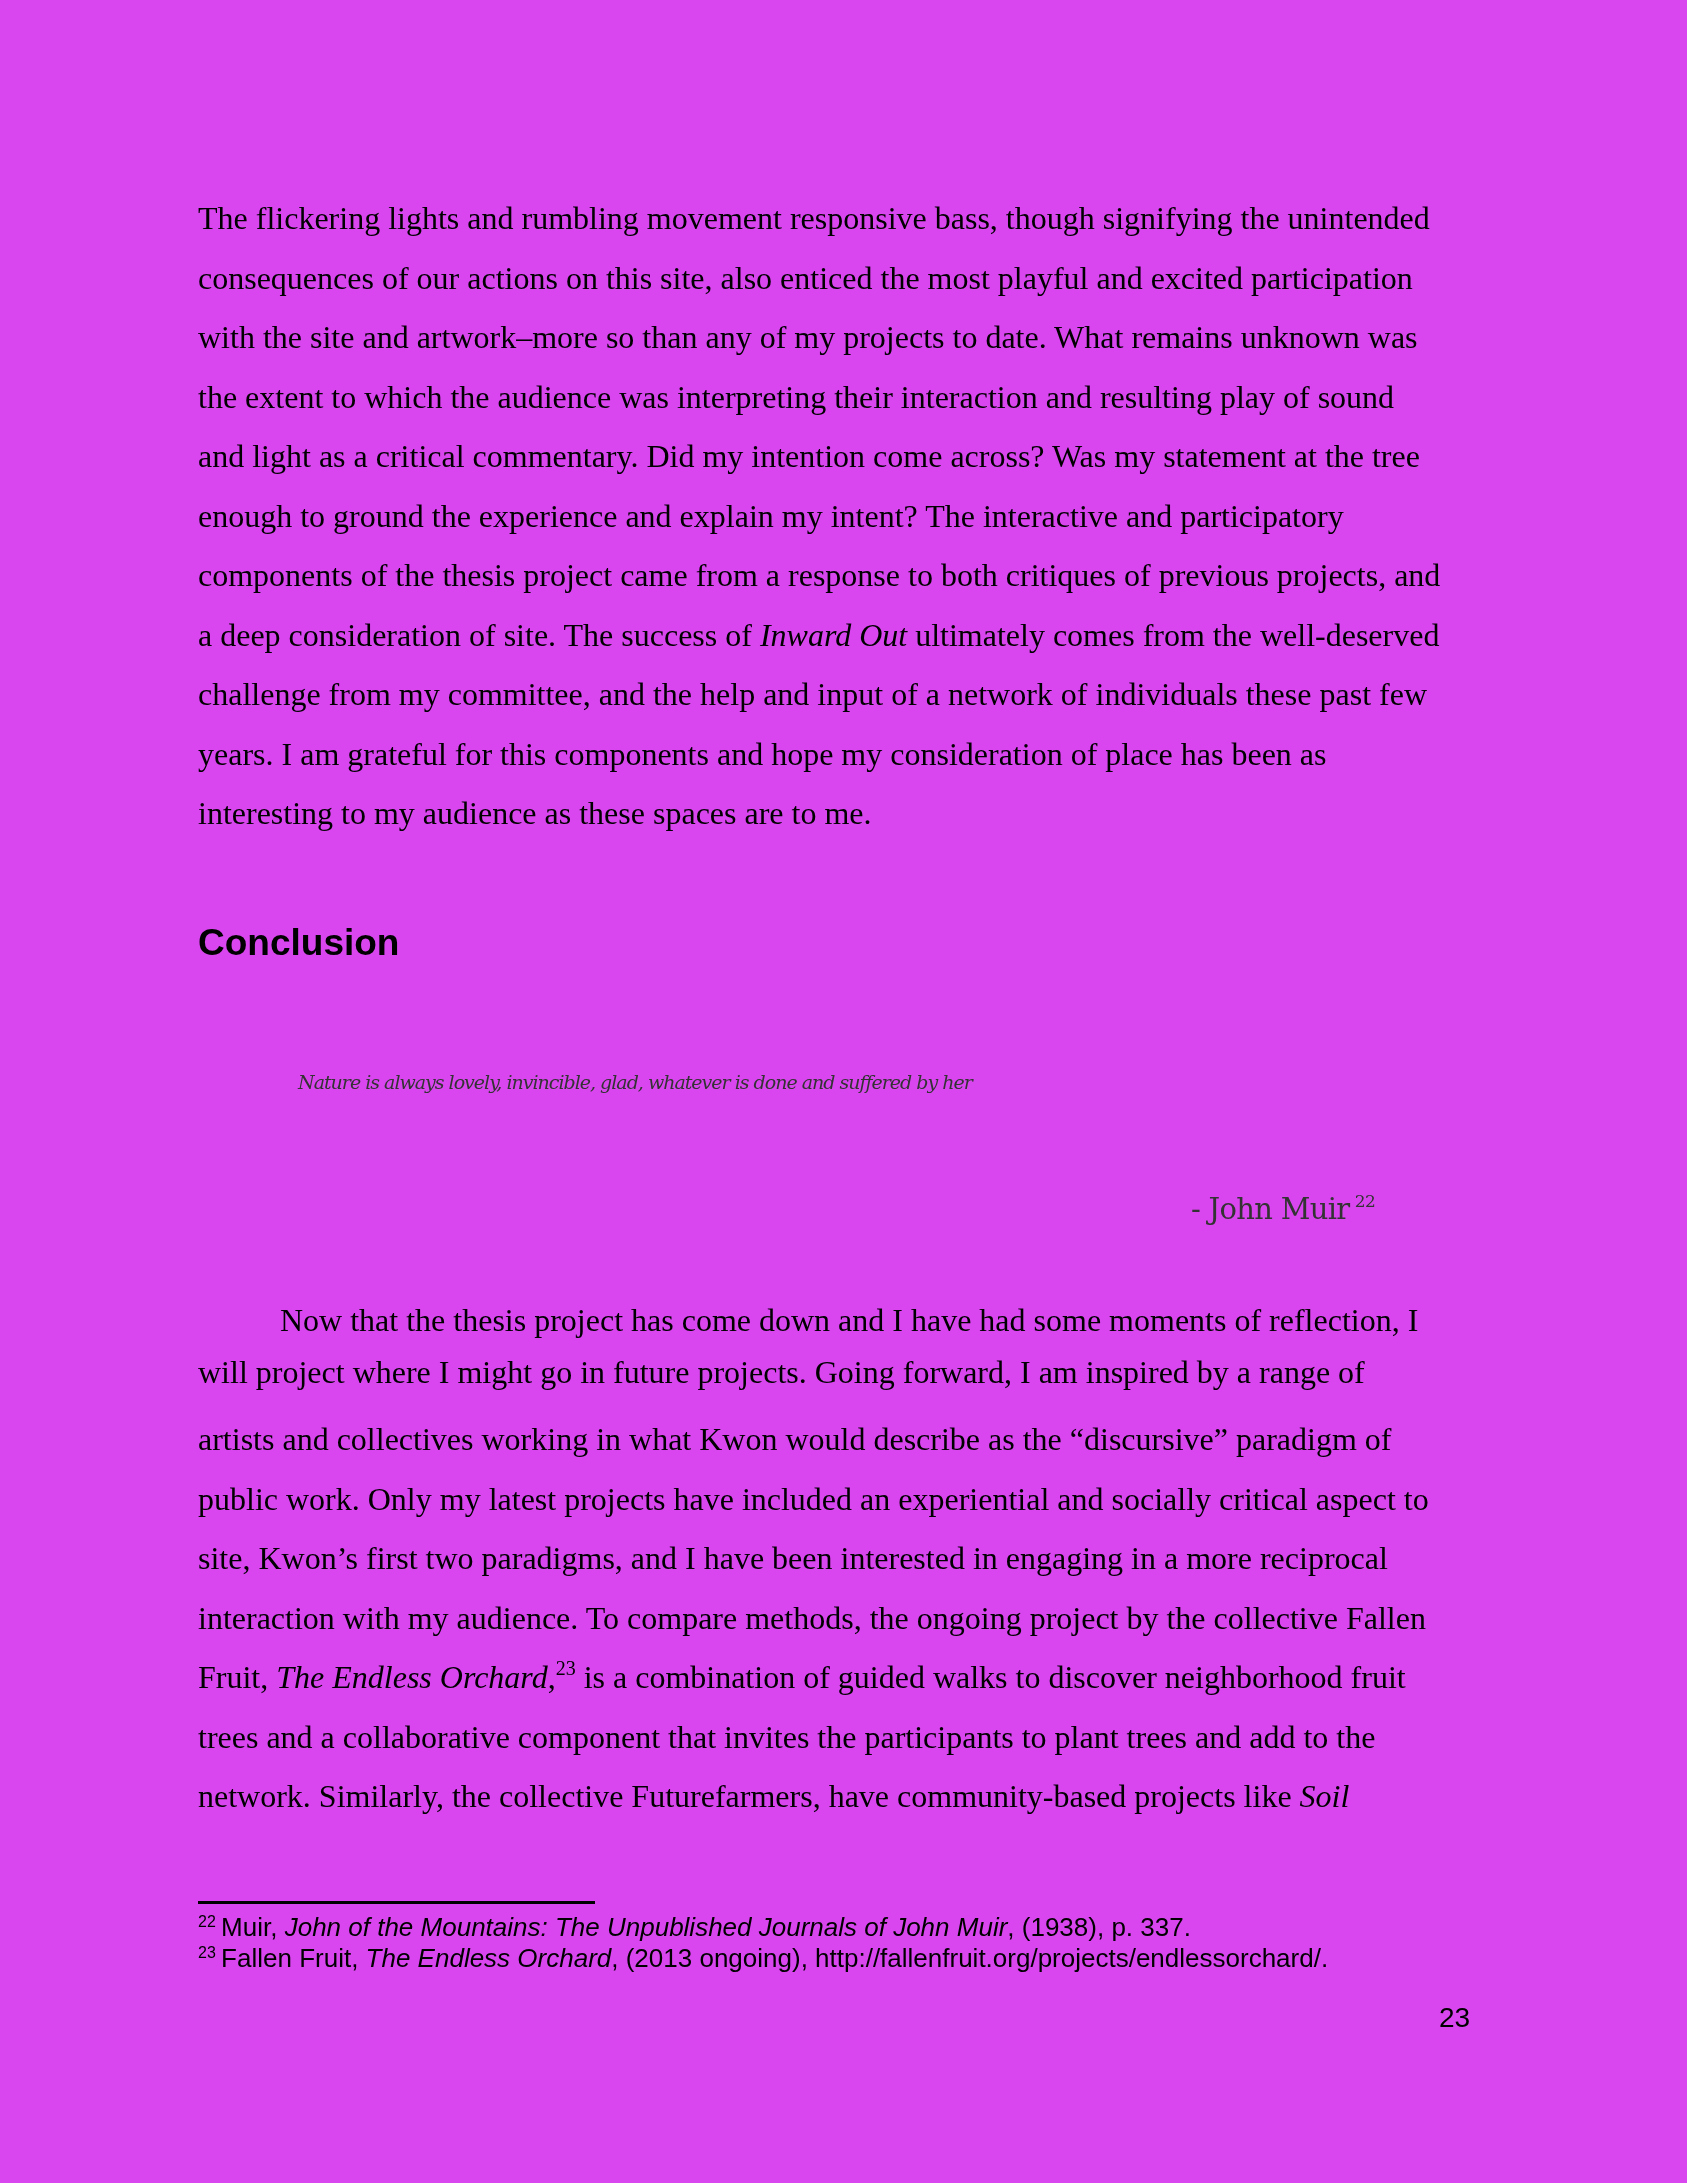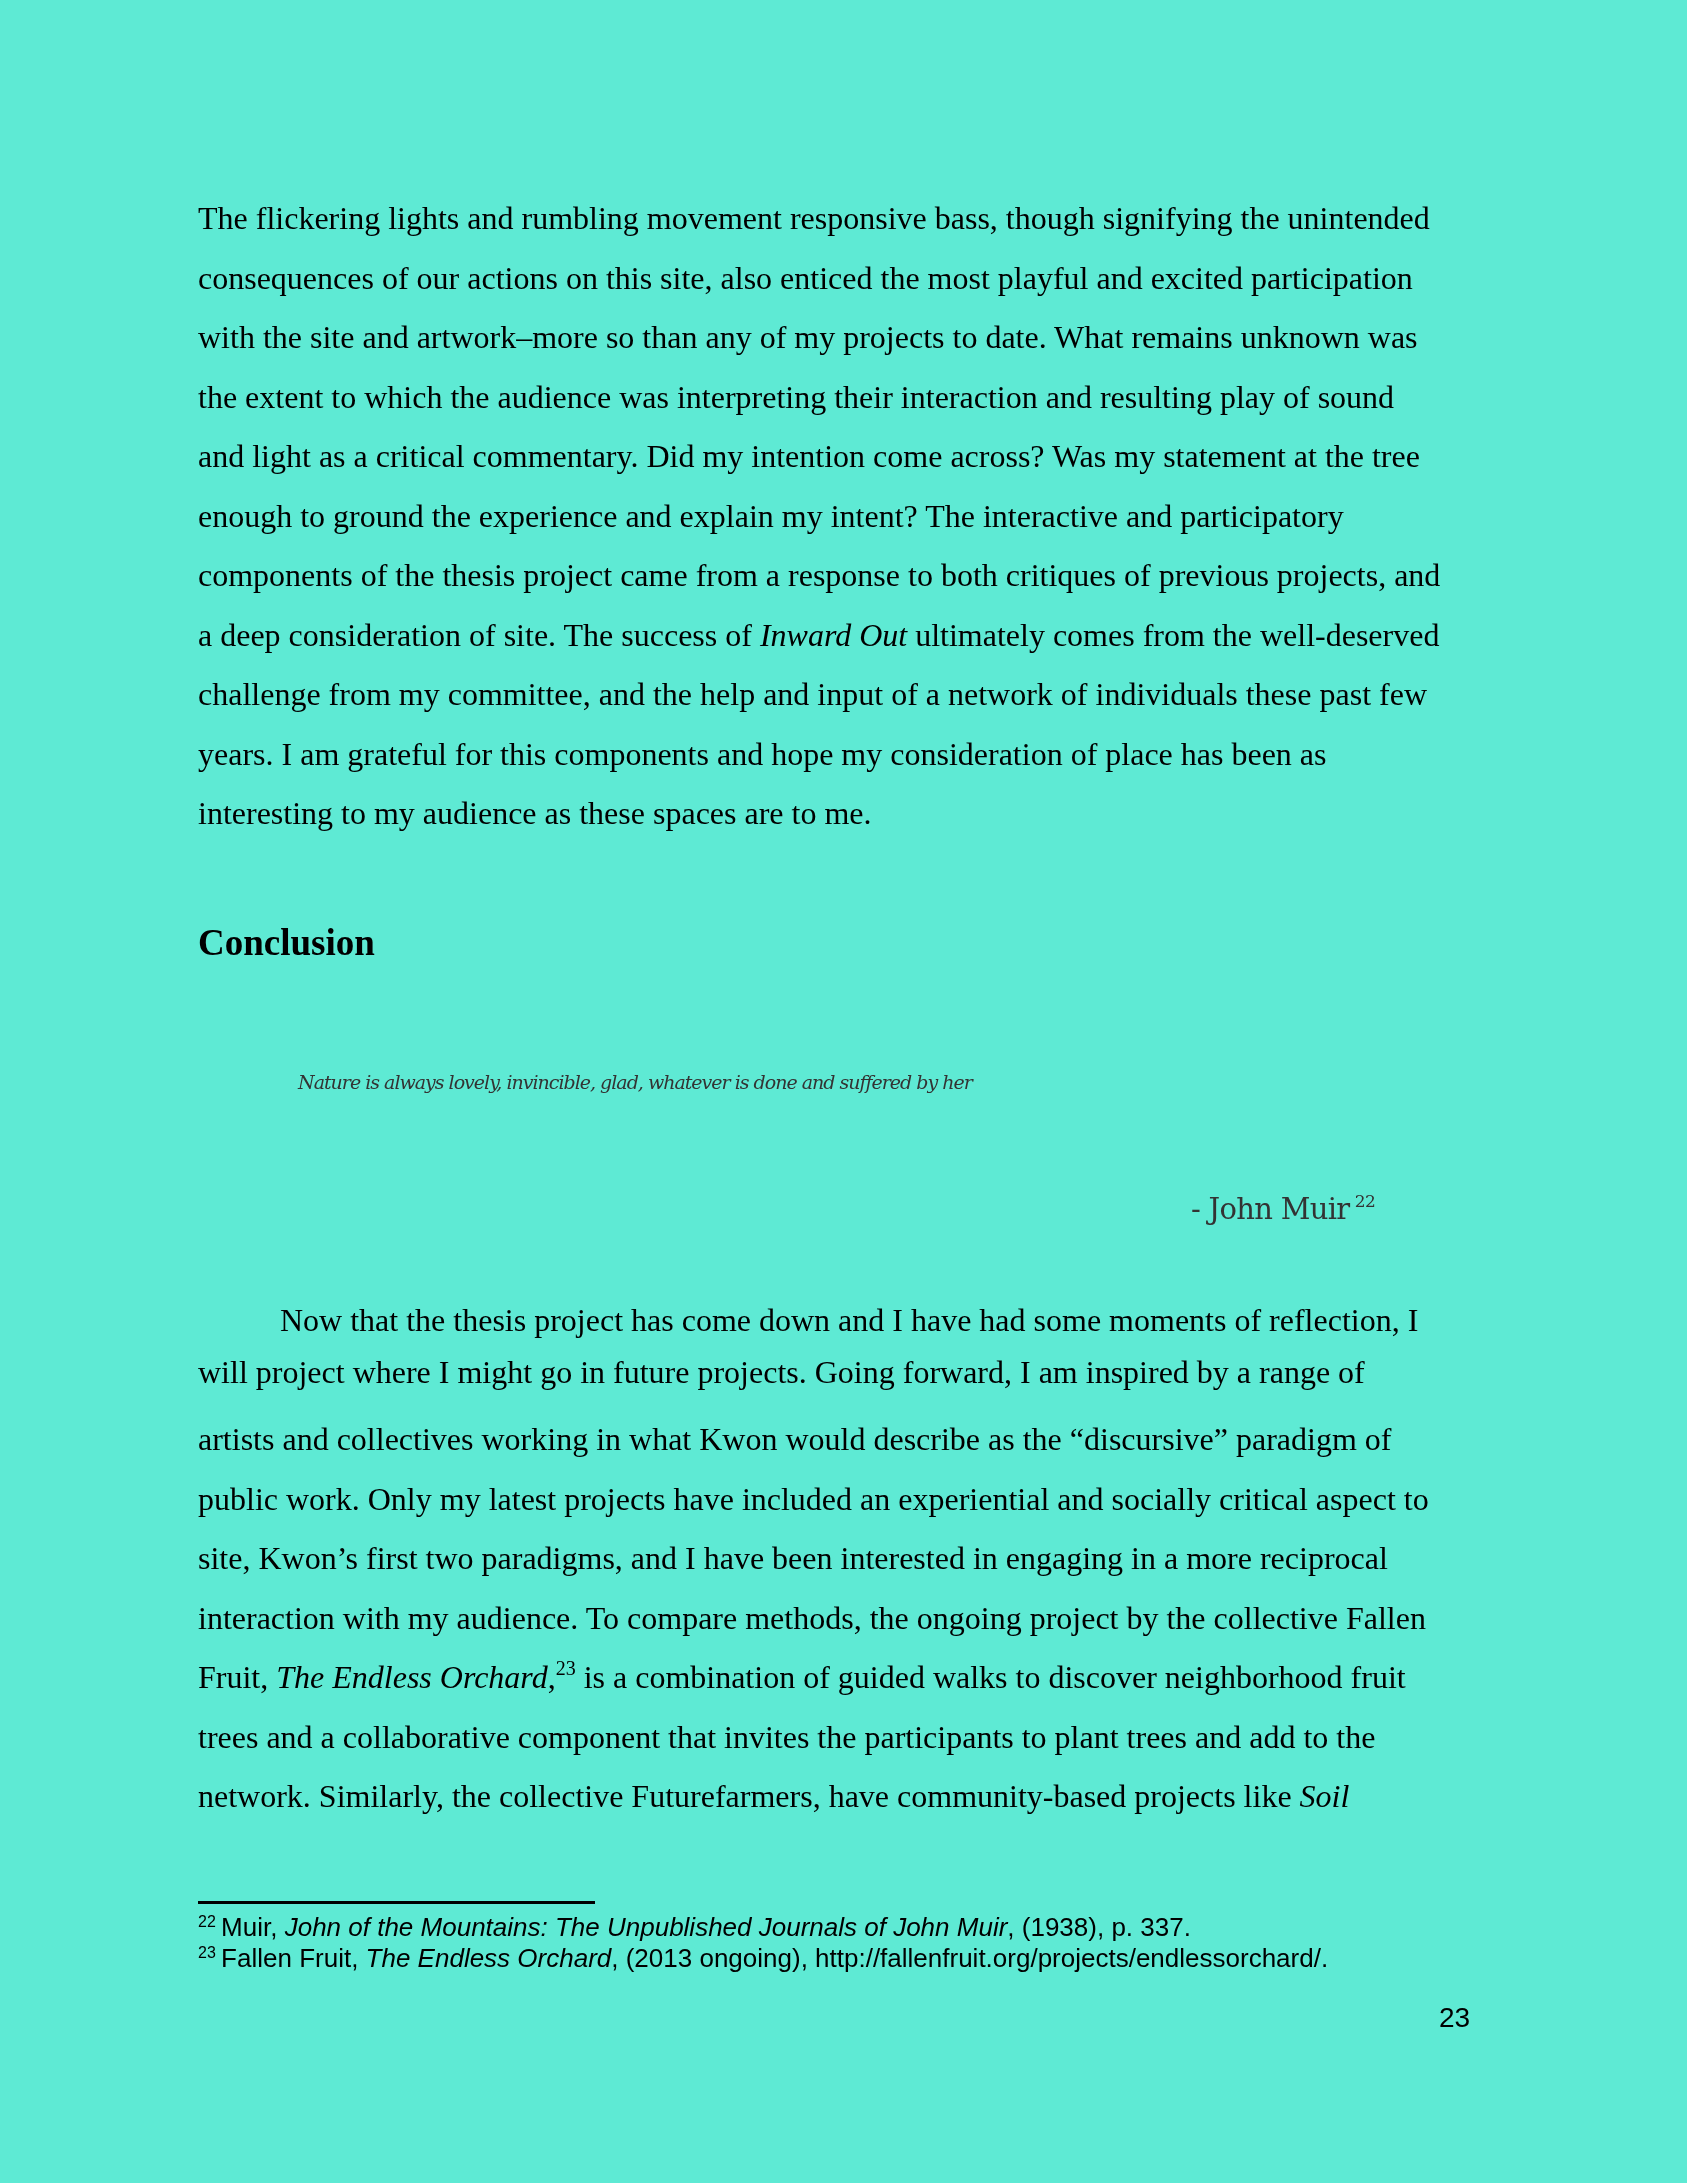--- a/index.html
+++ b/index.html
@@ -1,32 +1,32 @@
 <!DOCTYPE html>
 <html style="font-size:10.6px"><head>
   <meta charset="utf-8">
   <style>
     html, body { margin: 0; padding: 0; background: #ffffff; }
     body { width: 1687px; height: 2183px; position: relative; overflow: hidden; }
-    .page { position: absolute; left: 0; top: 0; width: 1687px; height: 2183px; background: #5eead4; }
+    .page { position: absolute; left: 0; top: 0; width: 1687px; height: 2183px; background: #d946ef; }
     .body-text {
       font-family: "Liberation Serif", serif;
       font-size: 32px;
       color: #000000;
       position: absolute;
       left: 198px;
       width: 1283px;
     }
     .line { position: absolute; left: 0; white-space: nowrap; line-height: 40px; height: 40px; }
     .indent { left: 82px; }
     em { font-style: italic; }
     sup.fnref { font-size: 20px; vertical-align: 0; position: relative; top: -13.2px; }
     .heading {
       position: absolute; left: 198px; top: 920px;
-      font-family: Liberation Serif, serif; font-weight: bold; font-size: 37px; color: #000;
+      font-family: Liberation Sans, sans-serif; font-weight: bold; font-size: 37px; color: #000;
       line-height: 46px;
     }
     .quote {
       position: absolute; left: 298px;
       font-family: "DejaVu Serif", serif; font-style: italic; font-size: 19px; color: #333333;
       white-space: nowrap; letter-spacing: -1px; line-height: 40px;
     }
     .attribution {
       position: absolute; left: 1191px; top: 1181px;
       font-family: "DejaVu Serif", serif; font-size: 29px; color: #333333; white-space: nowrap;

